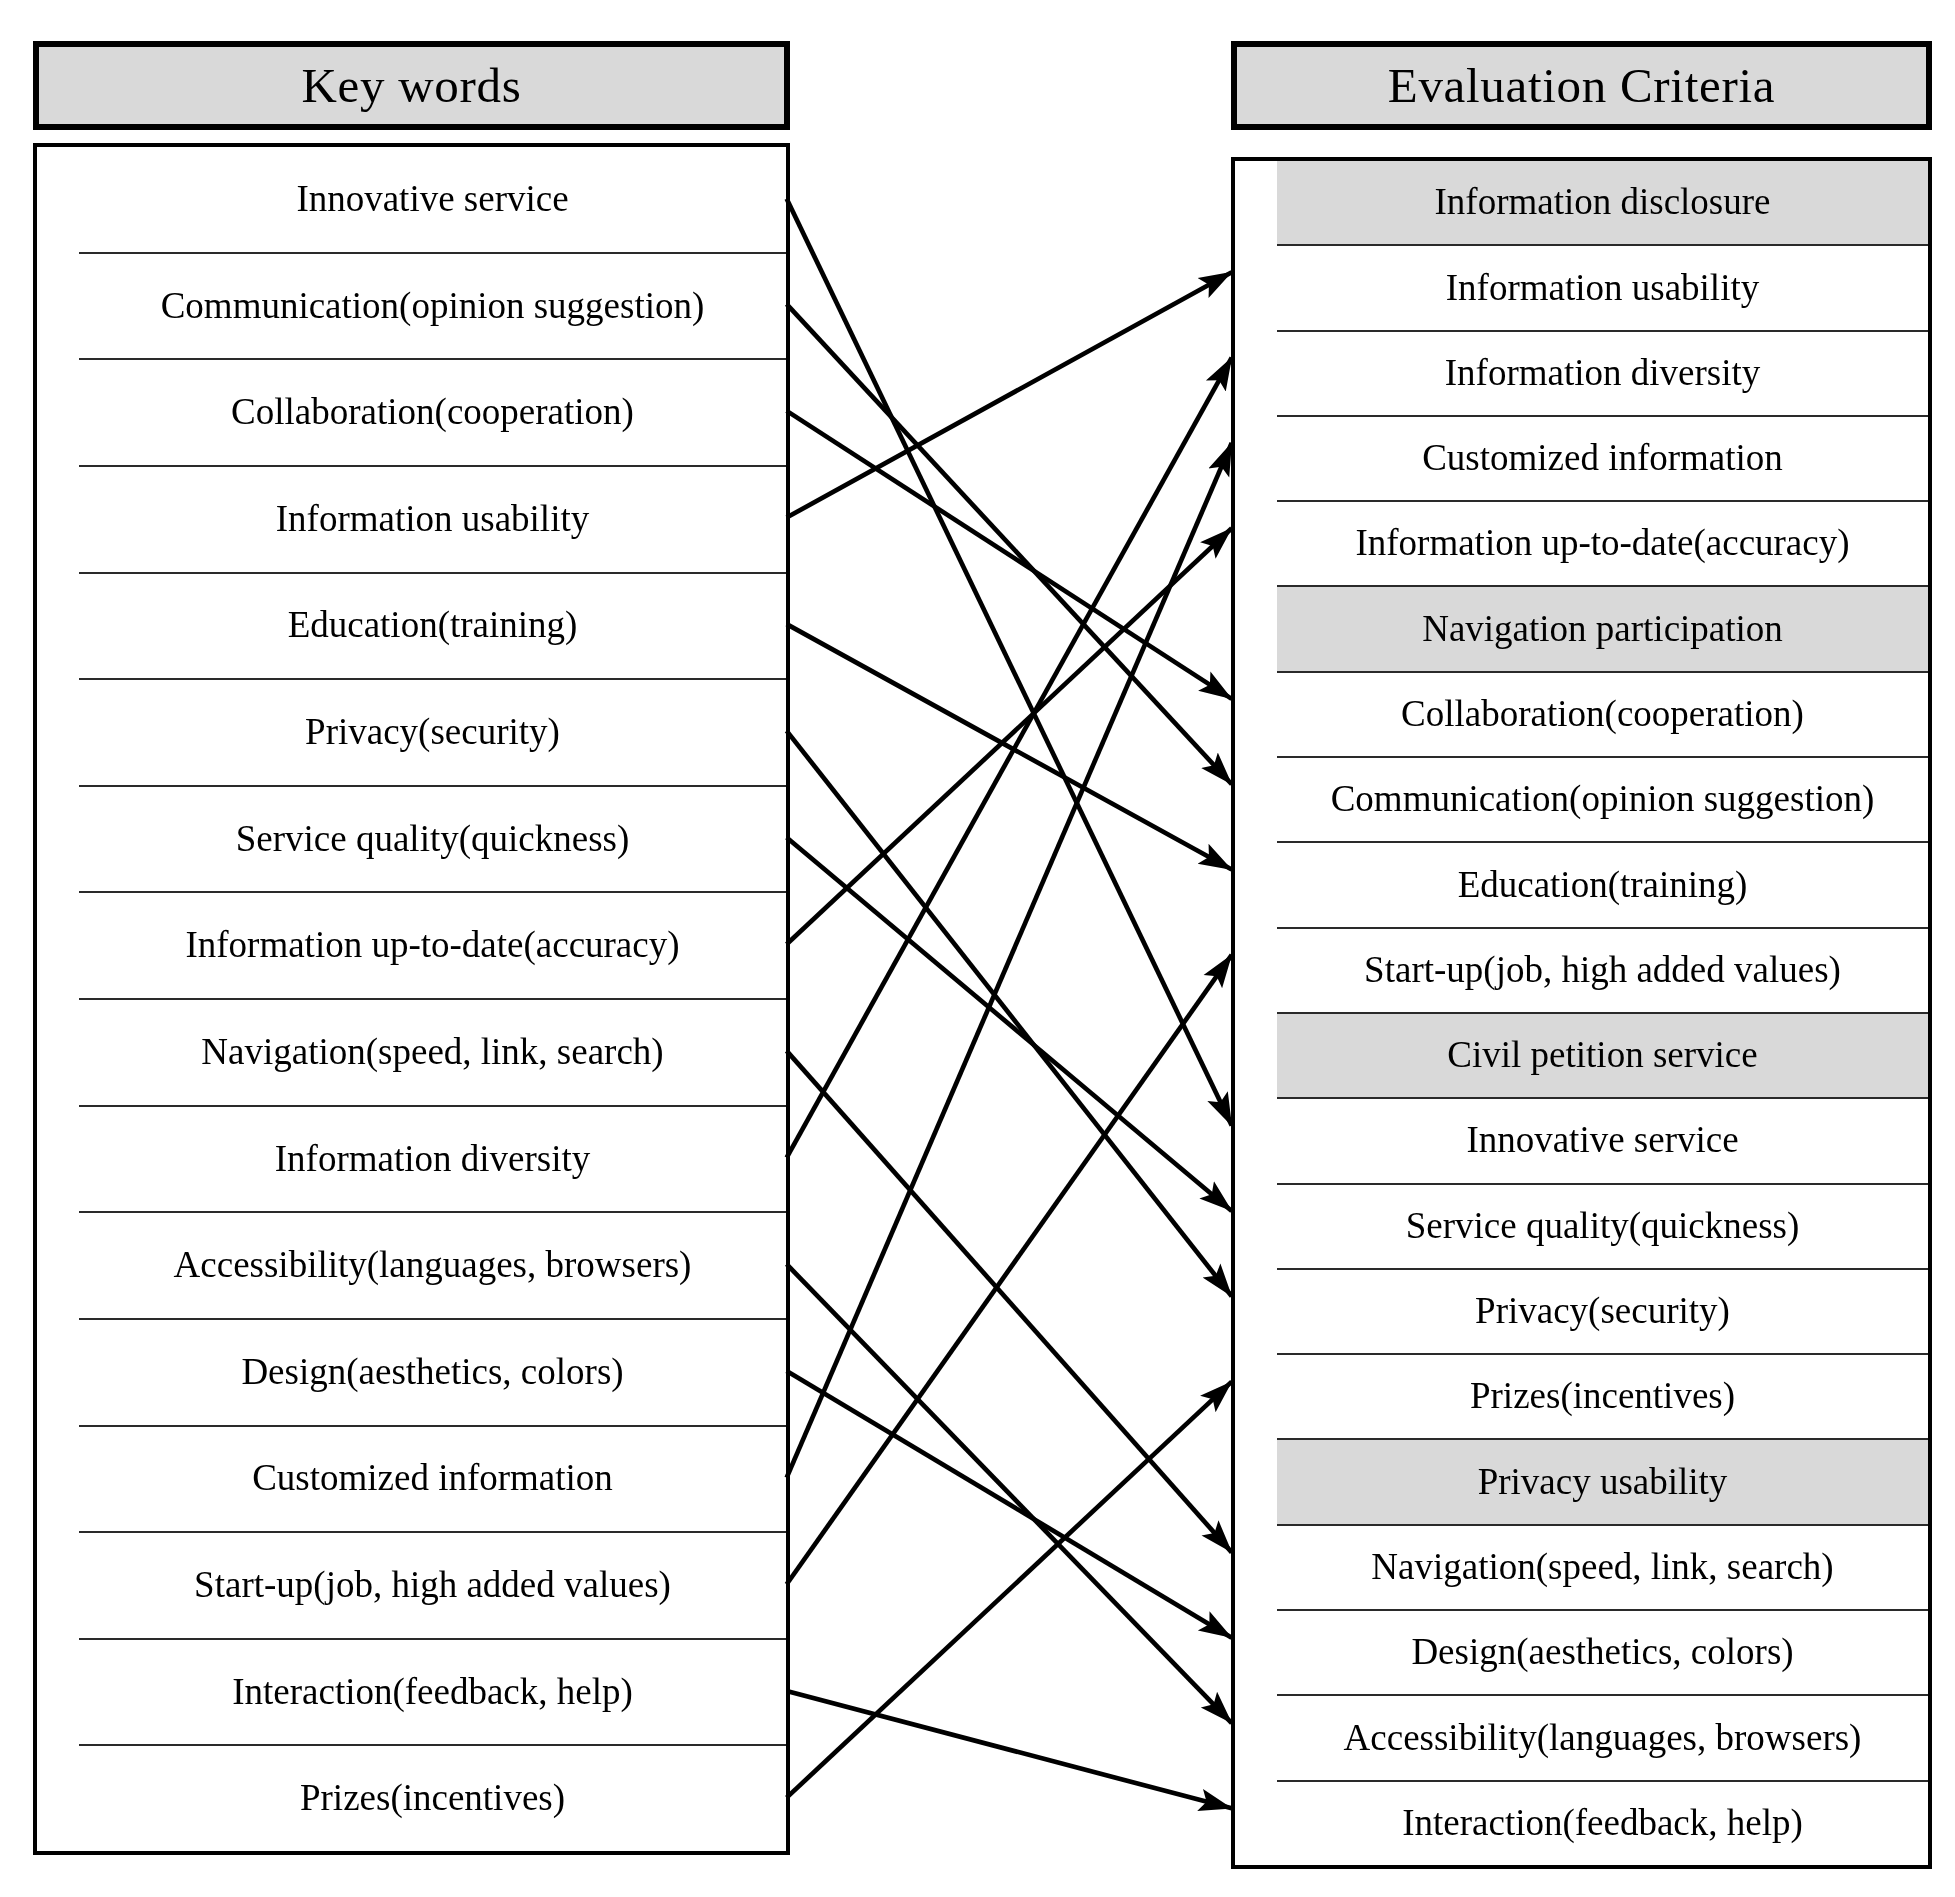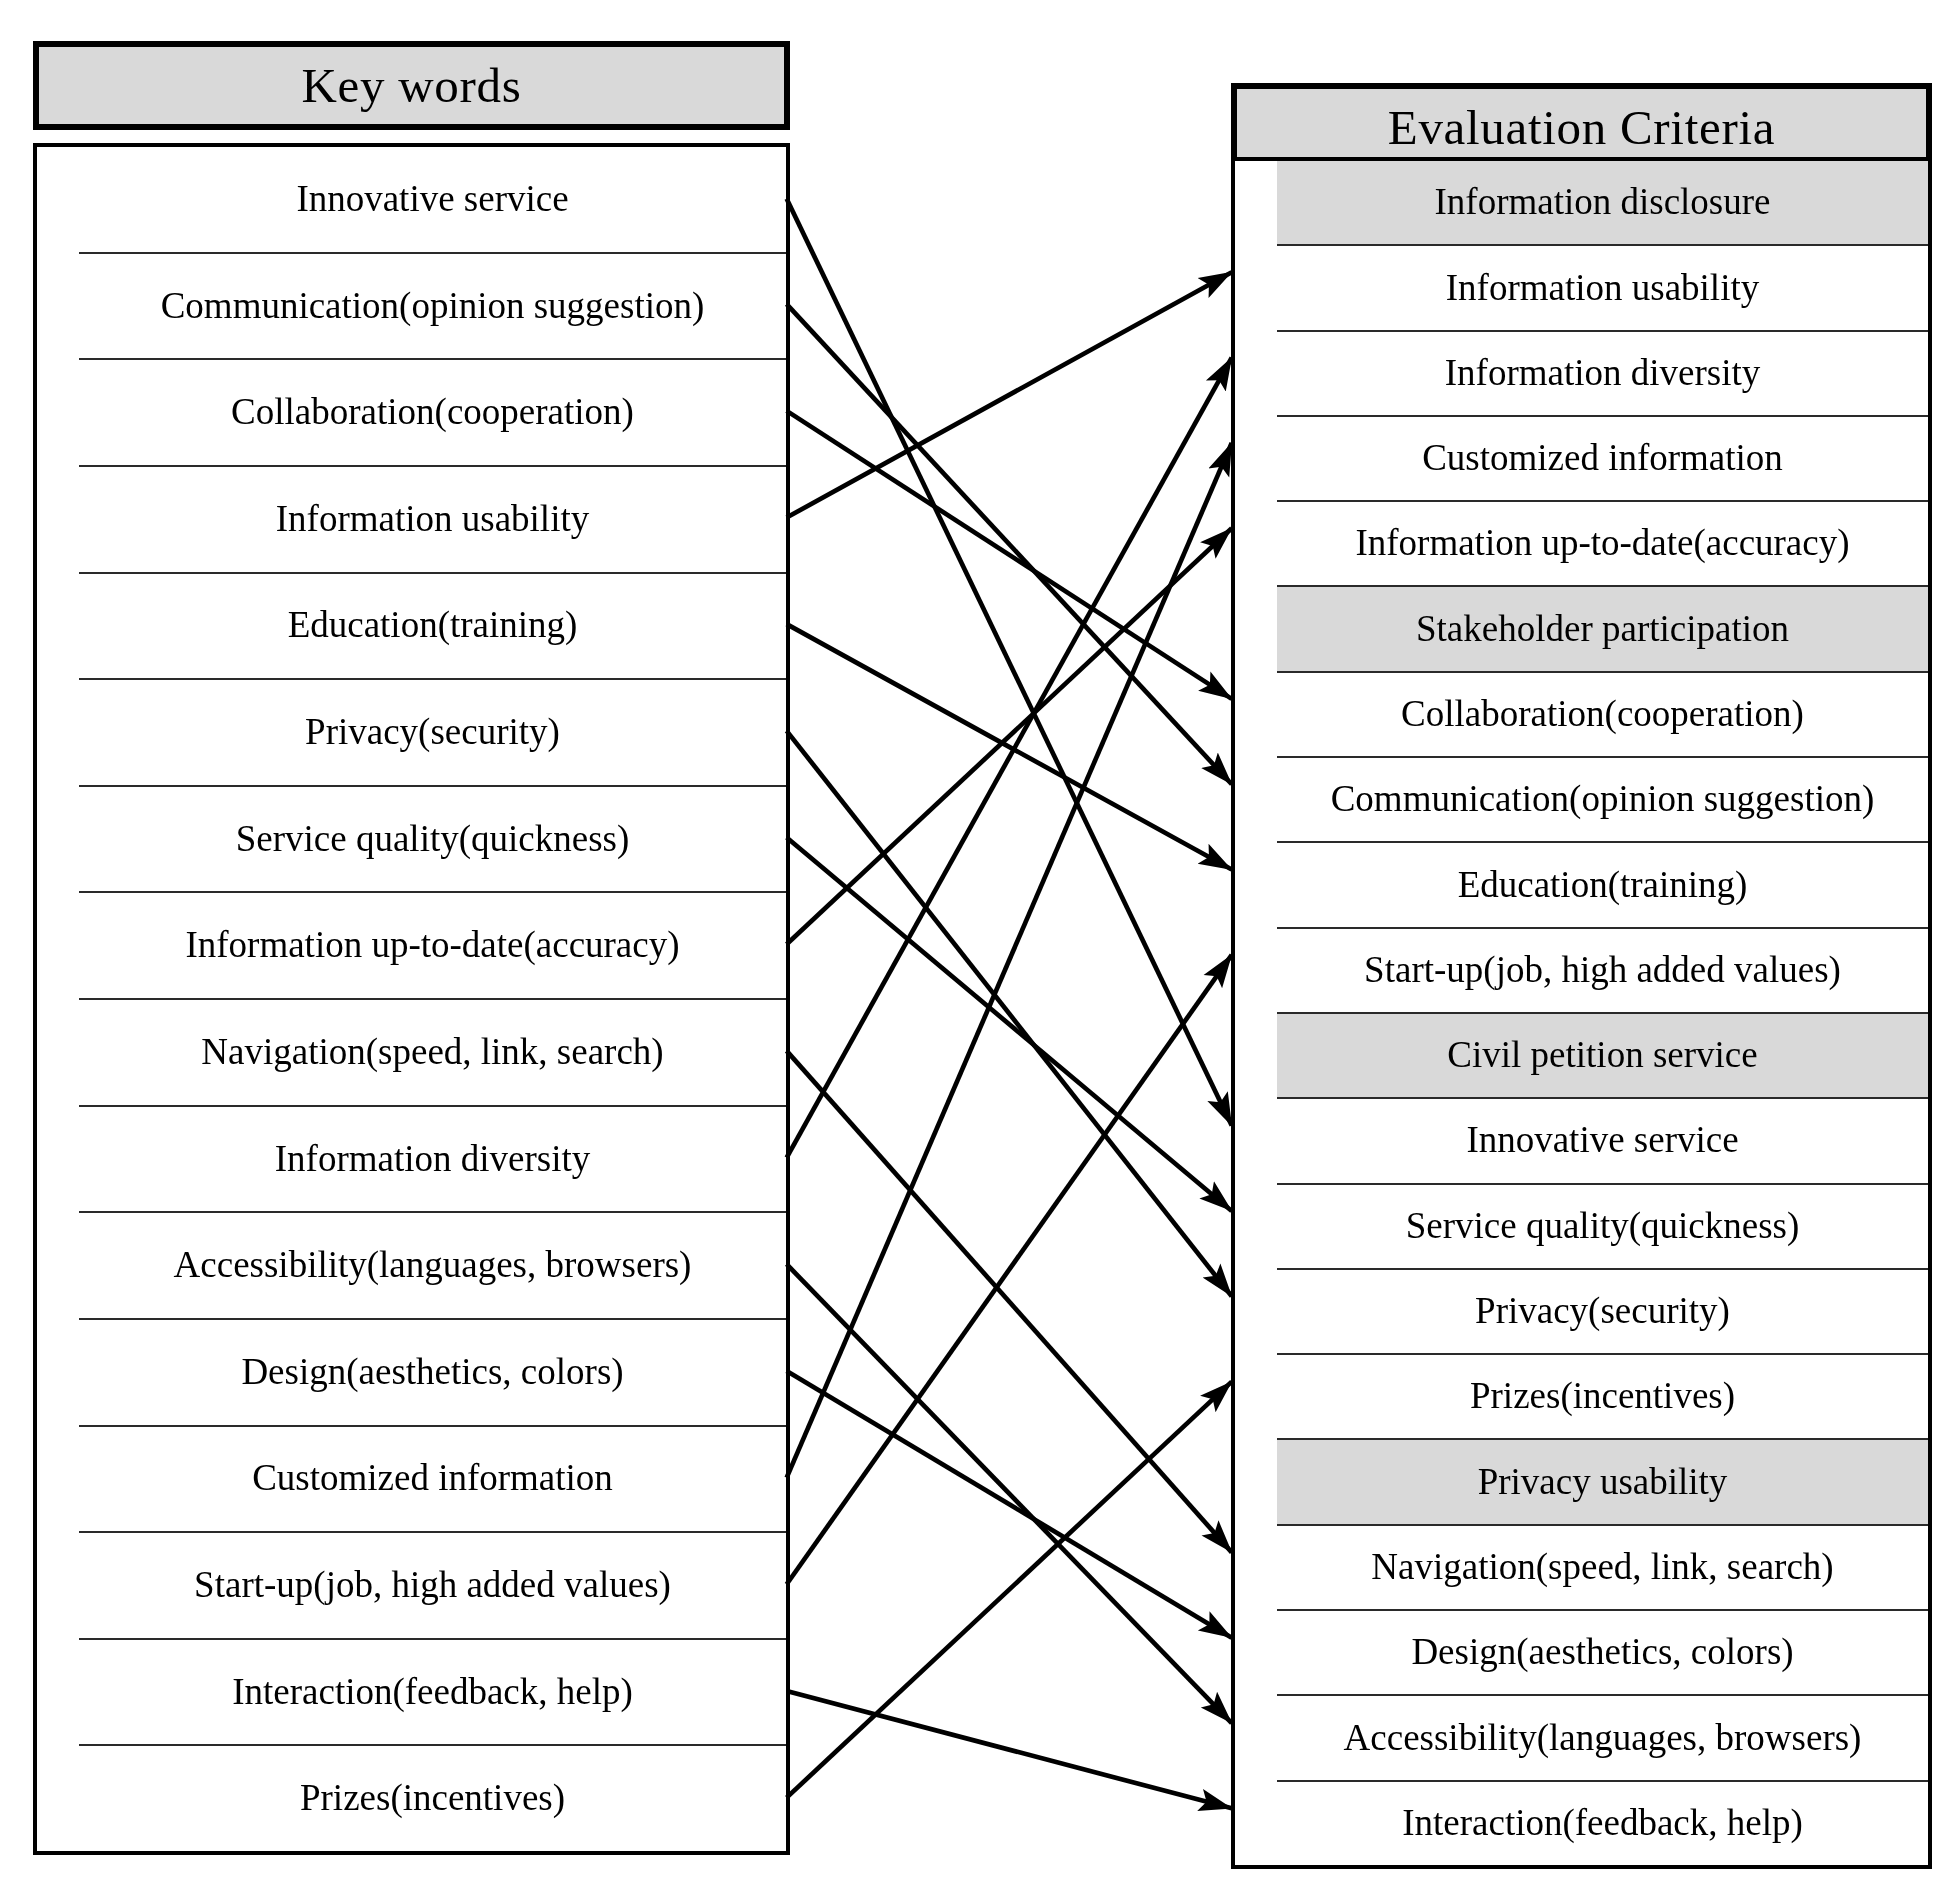--- a/index.html
+++ b/index.html
@@ -25,21 +25,21 @@
     position:absolute;
     box-sizing:border-box;
     display:flex;align-items:center;justify-content:center;
     background:var(--header_fill);
     border:6px solid var(--border);
     font-size:49px;
     letter-spacing:0.7px;
     text-align:center;
   }
   .left-header{left:33px;top:41px;width:757px;height:89px;}
-  .right-header{left:1231px;top:41px;width:701px;height:89px;margin-top:42px;}
+  .right-header{left:1231px;top:41px;width:701px;height:89px;}
   .table{
     position:absolute;
     box-sizing:border-box;
     display:flex;flex-direction:column;
     border:4px solid var(--border);
     background:#ffffff;
   }
   .keywords-table{left:33px;top:143px;width:757px;height:1712px;}
   .criteria-table{left:1231px;top:157px;width:701px;height:1712px;}
   .row{
@@ -89,21 +89,21 @@
     <div class="row">Interaction(feedback,  help)</div>
     <div class="row">Prizes(incentives)</div>
   </div>
 
   <div class="table criteria-table">
     <div class="row category">Information  disclosure</div>
     <div class="row">Information  usability</div>
     <div class="row">Information  diversity</div>
     <div class="row">Customized  information</div>
     <div class="row">Information  up-to-date(accuracy)</div>
-    <div class="row category">Stakeholder participation</div>
+    <div class="row category">Navigation participation</div>
     <div class="row">Collaboration(cooperation)</div>
     <div class="row">Communication(opinion  suggestion)</div>
     <div class="row">Education(training)</div>
     <div class="row">Start-up(job,  high  added  values)</div>
     <div class="row category">Civil petition service</div>
     <div class="row">Innovative service</div>
     <div class="row">Service quality(quickness)</div>
     <div class="row">Privacy(security)</div>
     <div class="row">Prizes(incentives)</div>
     <div class="row category">Privacy  usability</div>

